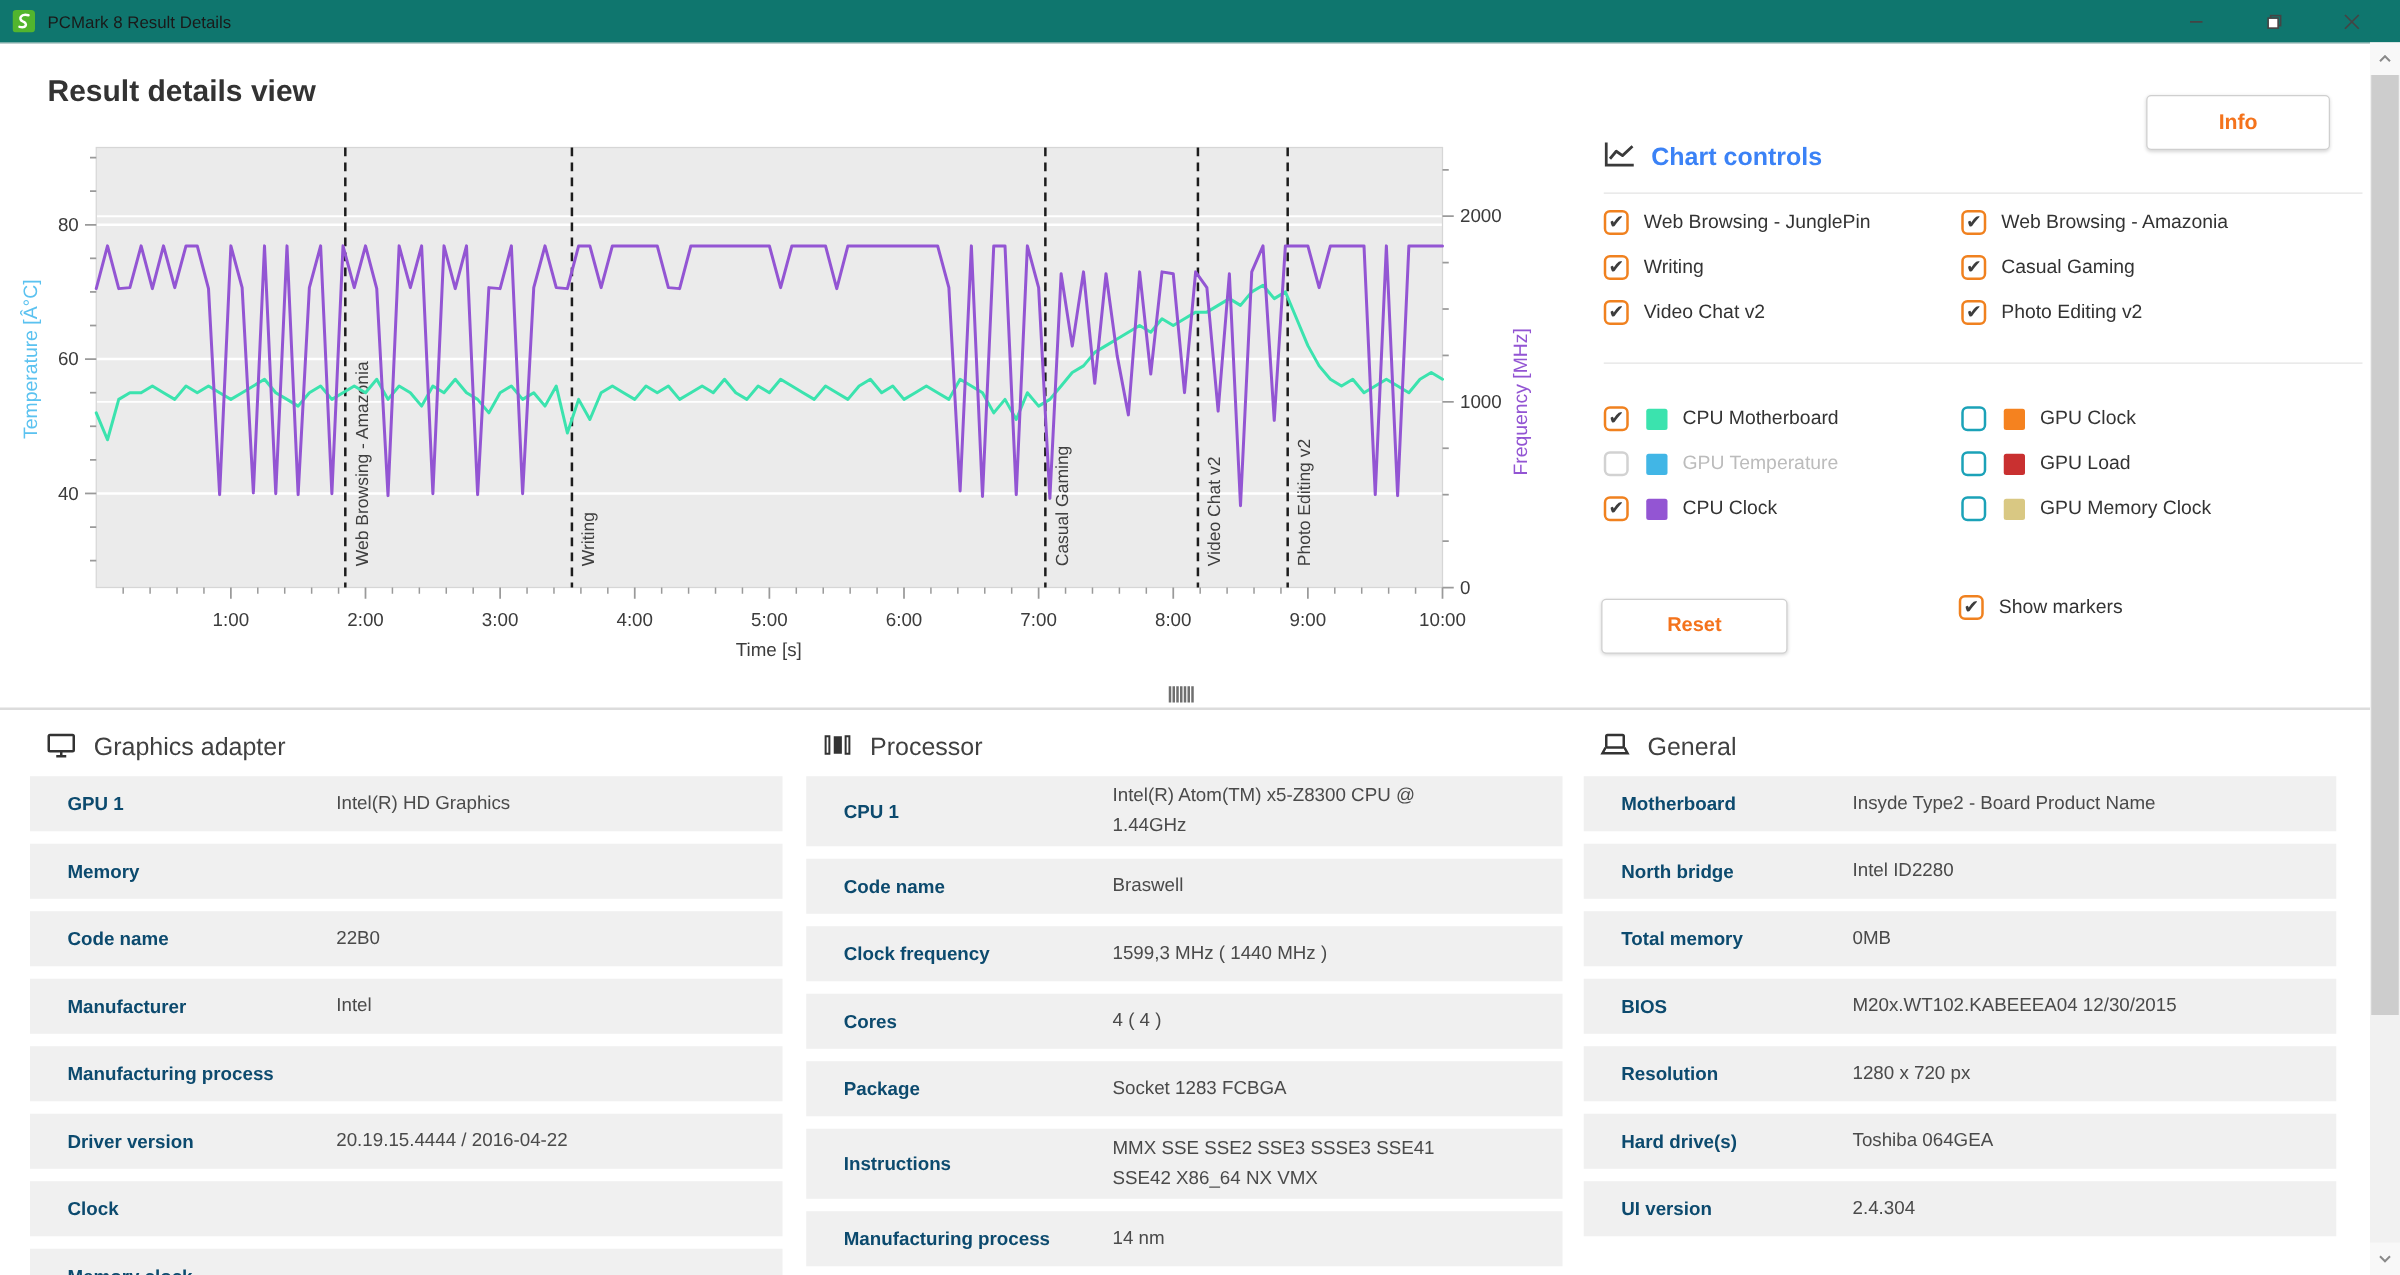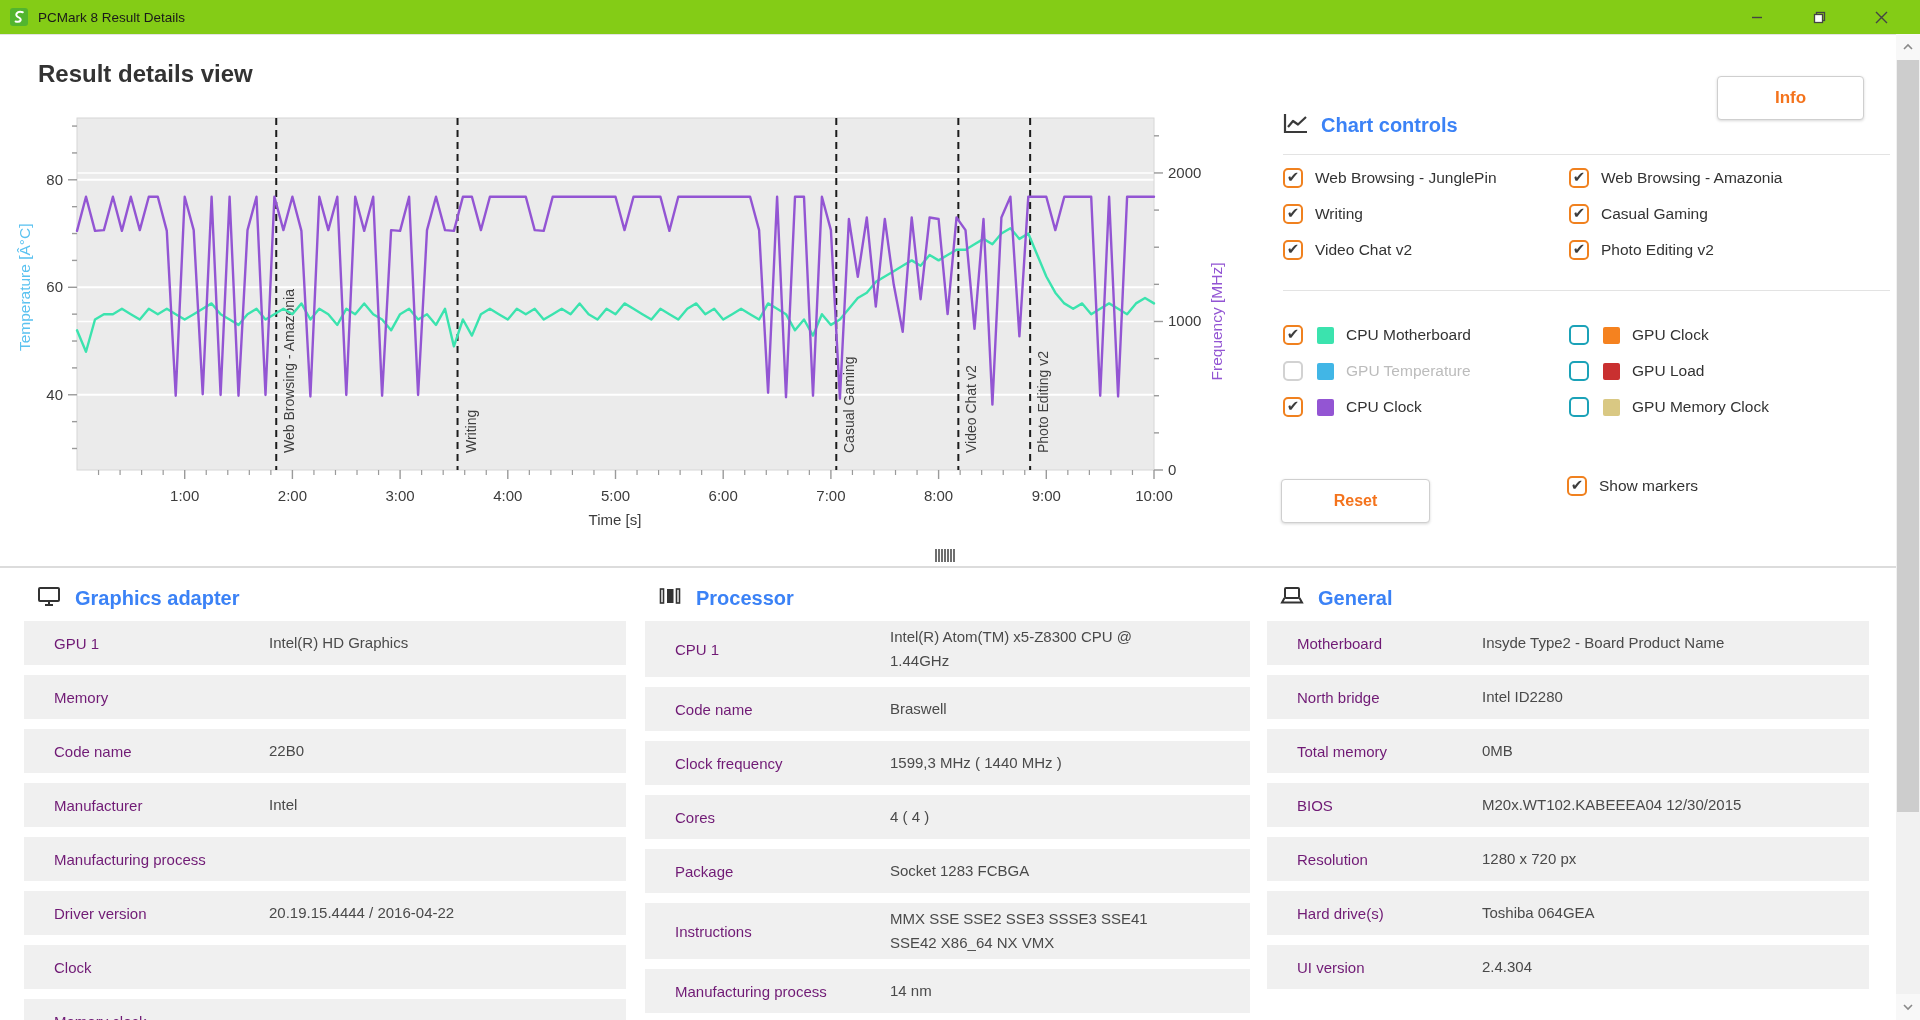--- a/index.html
+++ b/index.html
@@ -1,19 +1,19 @@
 <!DOCTYPE html>
 <html><head>
 <meta charset="utf-8">
 <style>
   html,body{margin:0;padding:0;background:#fff;}
   .app{position:relative;width:1920px;height:1020px;overflow:hidden;background:#fff;
        font-family:"Liberation Sans","DejaVu Sans",sans-serif;color:#333;}
   
-  .titlebar{position:absolute;left:0;top:0;width:1920px;height:34px;background:#84cc16;
+  .titlebar{position:absolute;left:0;top:0;width:1920px;height:34px;background:#0f766e;
             border-bottom:1px solid #e3e3e3;display:flex;align-items:center;}
   .tb-logo{margin-left:10px;display:flex;}
   .tb-title{margin-left:10px;font-size:13.5px;color:#1a1a1a;}
   .winbtns{position:absolute;right:8px;top:0;height:34px;display:flex;}
   .wbtn{width:62px;height:34px;display:flex;align-items:center;justify-content:center;cursor:default;}
   
   .page-title{position:absolute;left:22px;top:44px;font-size:24px;font-weight:700;color:#333;margin:16px;}
   .btn{background:#fff;border:1px solid #cfcfcf;border-radius:4px;box-shadow:0 1px 3px rgba(0,0,0,.16);
        color:#f4731c;font-weight:700;font-family:inherit;cursor:pointer;}
   .info-btn{position:absolute;left:1717px;top:40px;width:147px;height:44px;font-size:17px;margin-top:36px;}
@@ -33,25 +33,25 @@
   .cbx.on{border-color:#f0811f;}
   .cbx.dis{border-color:#d2d2d2;}
   .cbx .tick{font-size:15px;font-weight:700;color:#3d3d3d;line-height:1;margin-top:-1px;
              font-family:"DejaVu Sans",sans-serif;}
   .swatch{width:17px;height:17px;border-radius:2px;flex:0 0 auto;margin-left:2px;}
   .ctl-row .lab{font-size:15.5px;color:#333;white-space:nowrap;}
   .ctl-row .lab.dis{color:#bcbcbc;}
   .reset-btn{position:absolute;left:1281px;top:479px;width:149px;height:44px;font-size:16px;}
   
   .panel{position:absolute;top:576px;}
-  .panel-h{display:flex;align-items:center;gap:14px;height:45px;font-size:20px;font-weight:700;color:#3b82f6;
+  .panel-h{display:flex;align-items:center;gap:14px;height:45px;font-size:20px;font-weight:400;color:#404040;
            padding-left:13px;box-sizing:border-box;text-align:right;}
   .row{display:flex;align-items:center;background:#f0f0f0;min-height:44px;margin-bottom:10px;
        padding:4px 14px 4px 30px;box-sizing:border-box;}
-  .row .lbl{flex:0 0 215px;font-weight:400;font-size:15px;color:#701a75;}
+  .row .lbl{flex:0 0 215px;font-weight:700;font-size:15px;color:#0c4a6e;}
   .row .val{flex:1;font-size:15px;color:#4a4a4a;line-height:1.6;}
   #panel-general .row .lbl{flex-basis:185px;}
   #panel-processor .row .val{max-width:300px;overflow-wrap:anywhere;}
   
   .scrollbar{position:absolute;left:1896px;top:34px;width:24px;height:986px;background:#f1f1f1;}
   .sb-arrow{position:absolute;left:0;width:24px;height:26px;display:flex;align-items:center;justify-content:center;background:#f8f8f8;}
   .sb-up{top:0;} .sb-down{bottom:0;}
   .sb-thumb{position:absolute;left:1px;top:26px;width:22px;height:752px;background:#cdcdcd;}
 </style>
 </head>

